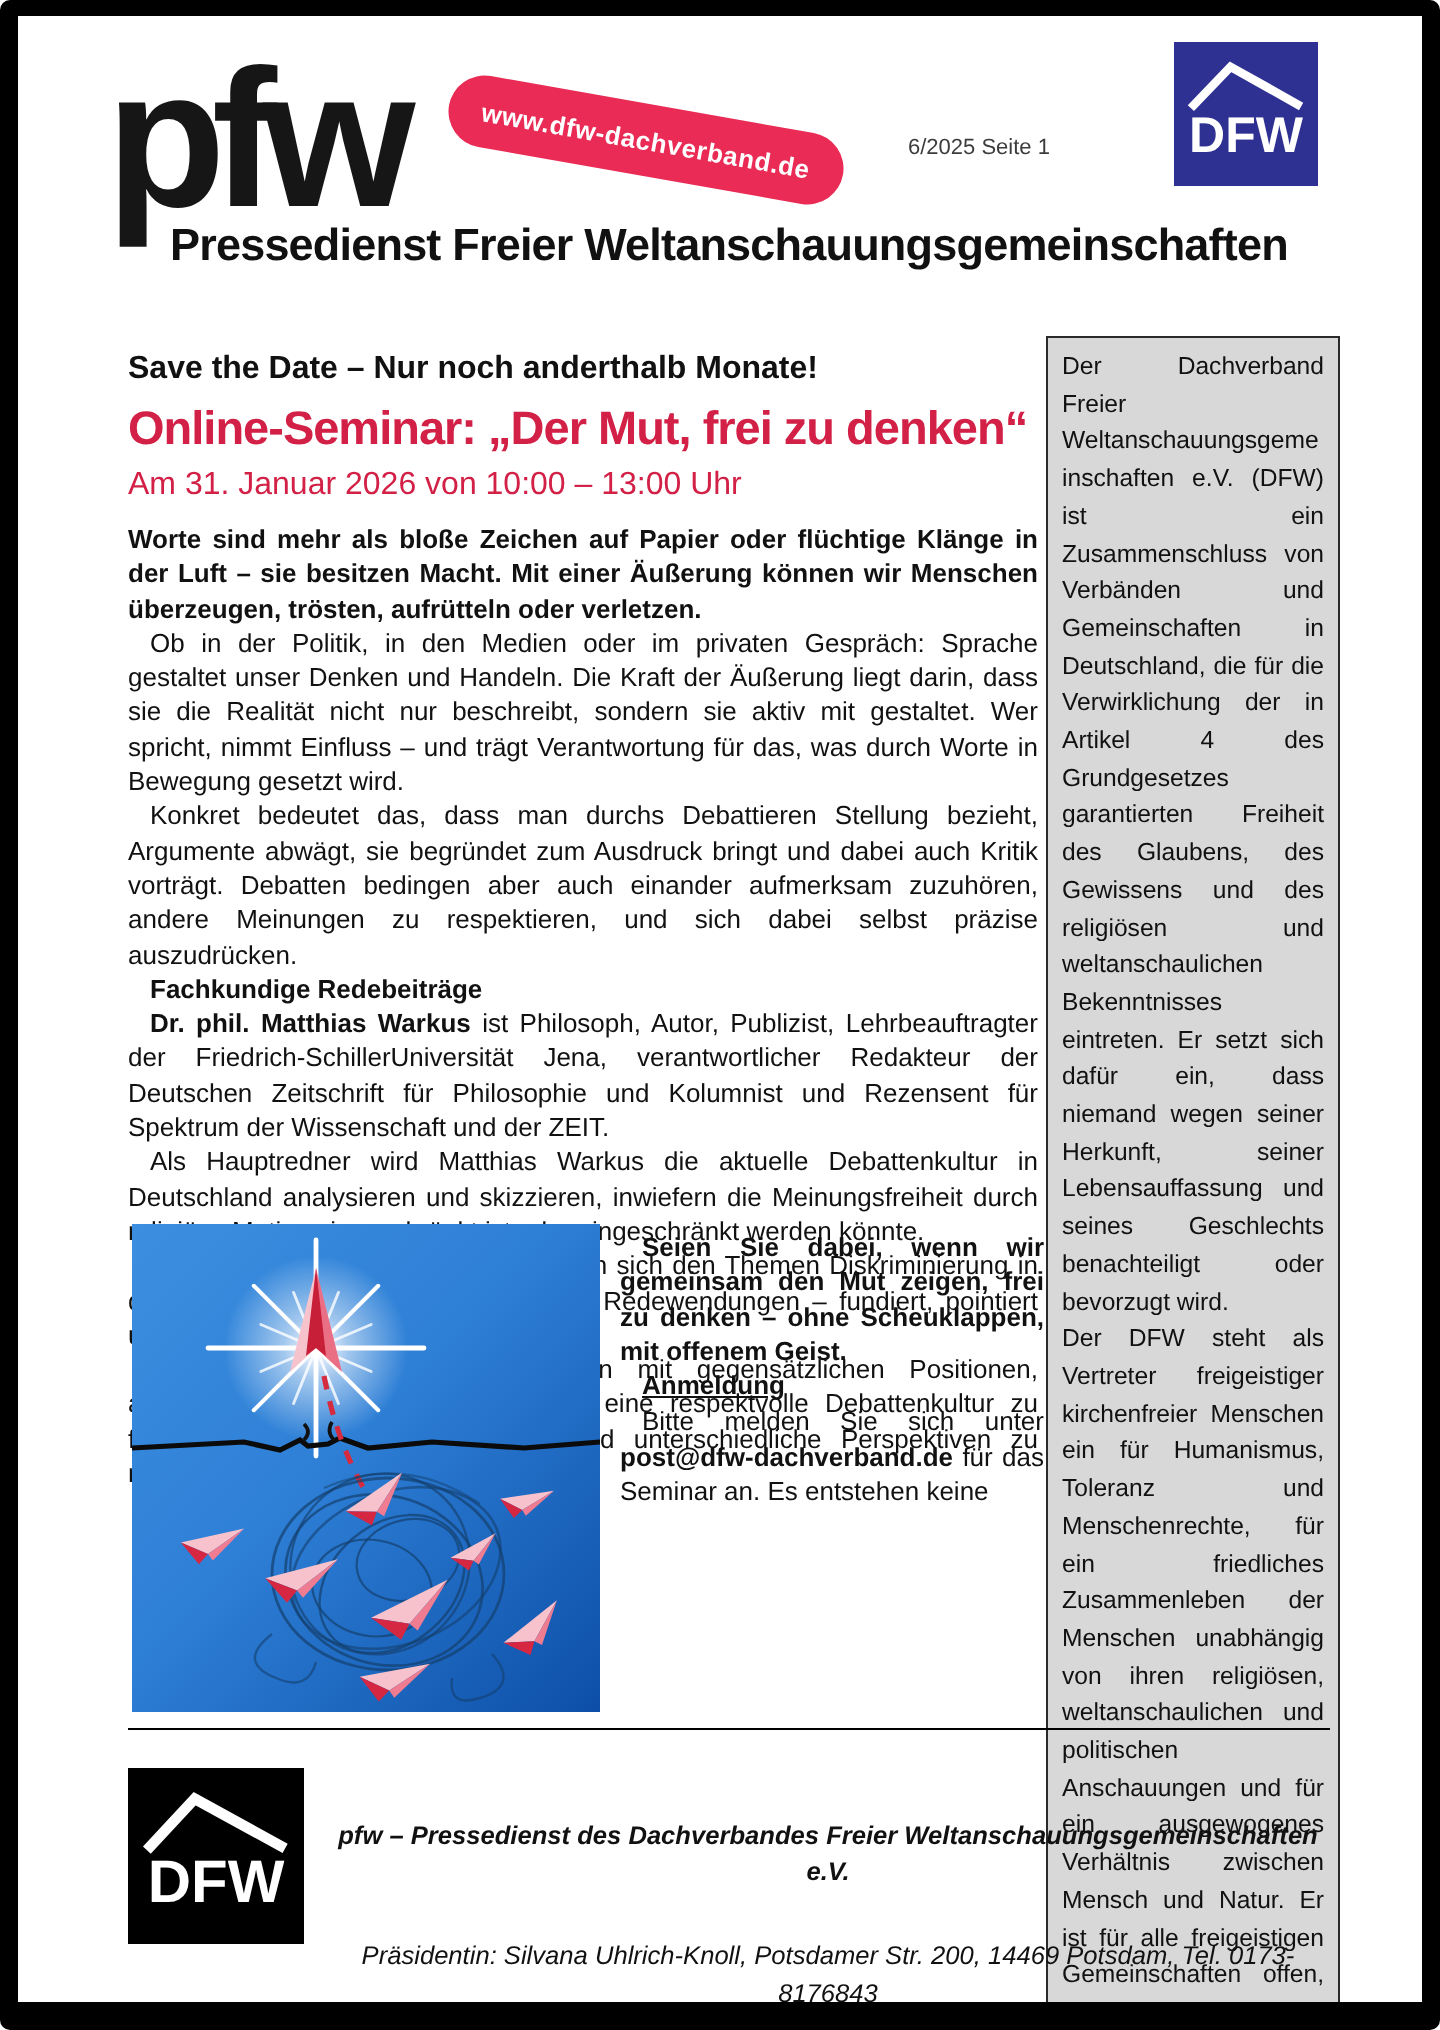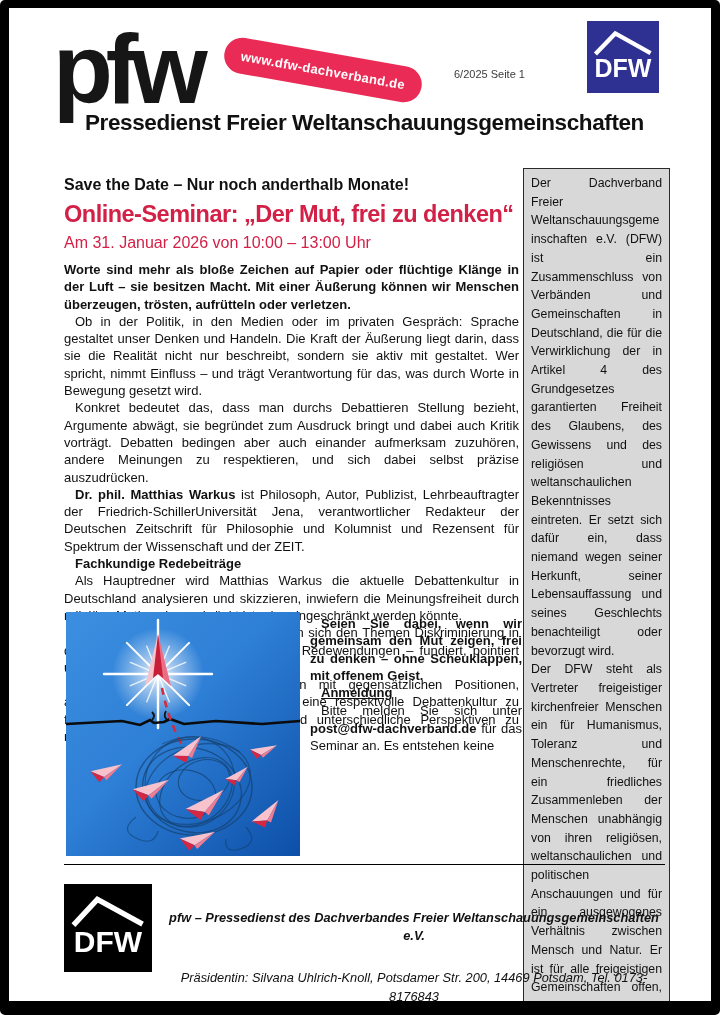--- a/index.html
+++ b/index.html
@@ -86,22 +86,22 @@
   <div class="abs subtitle">Pressedienst Freier Weltanschauungsgemeinschaften</div>
 
   <div class="abs article">
     <div class="kicker">Save the Date – Nur noch anderthalb Monate!</div>
     <h1 class="title">Online-Seminar: „Der Mut, frei zu denken“</h1>
     <h2 class="datetime">Am 31. Januar 2026 von 10:00 – 13:00 Uhr</h2>
     <p class="lead">Worte sind mehr als bloße Zeichen auf Papier oder flüchtige Klänge in der Luft – sie besitzen Macht. Mit einer Äußerung können wir Menschen überzeugen, trösten, aufrütteln oder verletzen.</p>
     <div>
         <p class="ind"><span>Ob in der Politik, in den Medien oder im privaten Gespräch: Sprache gestaltet unser Denken und Handeln. Die Kraft der Äußerung liegt darin, dass sie die Realität nicht nur beschreibt, sondern sie aktiv mit gestaltet. Wer spricht, nimmt Einfluss – und trägt Verantwortung für das, was durch Worte in Bewegung gesetzt wird.</span></p>
         <p class="ind"><span>Konkret bedeutet das, dass man durchs Debattieren Stellung bezieht, Argumente abwägt, sie begründet zum Ausdruck bringt und dabei auch Kritik vorträgt. Debatten bedingen aber auch einander aufmerksam zuzuhören, andere Meinungen zu respektieren, und sich dabei selbst präzise auszudrücken.</span></p>
+        <p class="ind"><span class="b">Fachkundige Redebeiträge</span></p>
         <p class="ind"><span class="b">Dr. phil. Matthias Warkus</span><span> ist Philosoph, Autor, Publizist, Lehrbeauftragter der Friedrich-SchillerUniversität Jena, verantwortlicher Redakteur der Deutschen Zeitschrift für Philosophie und Kolumnist und Rezensent für Spektrum der Wissenschaft und der ZEIT.</span></p>
-        <p class="ind"><span class="b">Fachkundige Redebeiträge</span></p>
         <p class="ind"><span>Als Hauptredner wird Matthias Warkus die aktuelle Debattenkultur in Deutschland analysieren und skizzieren, inwiefern die Meinungsfreiheit durch religiöse Motive eingeschränkt ist oder eingeschränkt werden könnte.</span></p>
         <p class="ind"><span class="b">Zwei weitere Sprecher*innen</span><span> widmen sich den Themen Diskriminierung in der Debattenkultur sowie Sprache und Redewendungen – fundiert, pointiert und mit klarer Haltung.</span></p>
         <p class="ind"><span>Wir setzen auf pointierte Debatten mit gegensätzlichen Positionen, analytisch eingeordnet, mit dem Ziel, eine respektvolle Debattenkultur zu fördern, freies Denken anzuregen und unterschiedliche Perspektiven zu reflektieren.</span></p>
       </div>
   </div>
 
   <aside class="abs sidebar" lang="de">Der Dachverband Freier Weltanschauungsgemeinschaften e.V. (DFW) ist ein Zusammenschluss von Verbänden und Gemeinschaften in Deutschland, die für die Verwirklichung der in Artikel 4 des Grundgesetzes garantierten Freiheit des Glaubens, des Gewissens und des religiösen und weltanschaulichen Bekenntnisses eintreten. Er setzt sich dafür ein, dass niemand wegen seiner Herkunft, seiner Lebensauffassung und seines Geschlechts benachteiligt oder bevorzugt wird.
 Der DFW steht als Vertreter freigeistiger kirchenfreier Menschen ein für Humanismus, Toleranz und Menschenrechte, für ein friedliches Zusammenleben der Menschen unabhängig von ihren religiösen, weltanschaulichen und politischen Anschauungen und für ein ausgewogenes Verhältnis zwischen Mensch und Natur. Er ist für alle freigeistigen Gemeinschaften offen, die seine Ziele unterstützen. Der DFW ging 1991 aus dem Deutschen Volksbund für Geistesfreiheit hervor. Er setzt damit die Bestrebungen zur Bündelung der freigeistig-humanistischen Kräfte in Deutschland fort.
 www.dfw-dachverband.de</aside>
 

